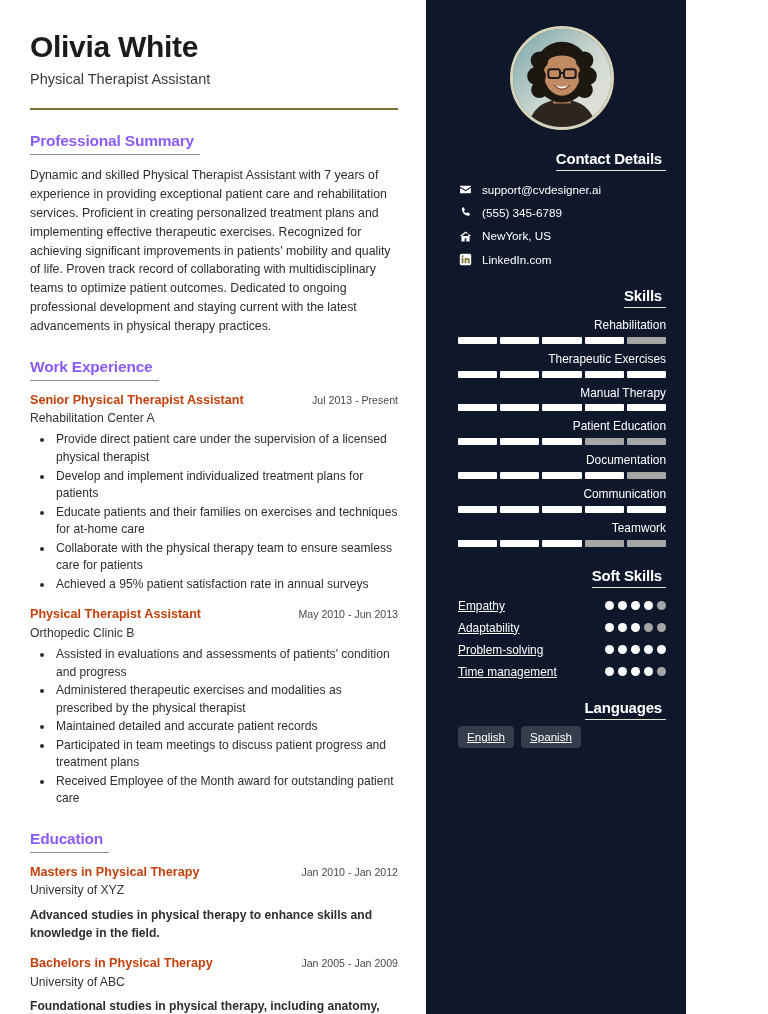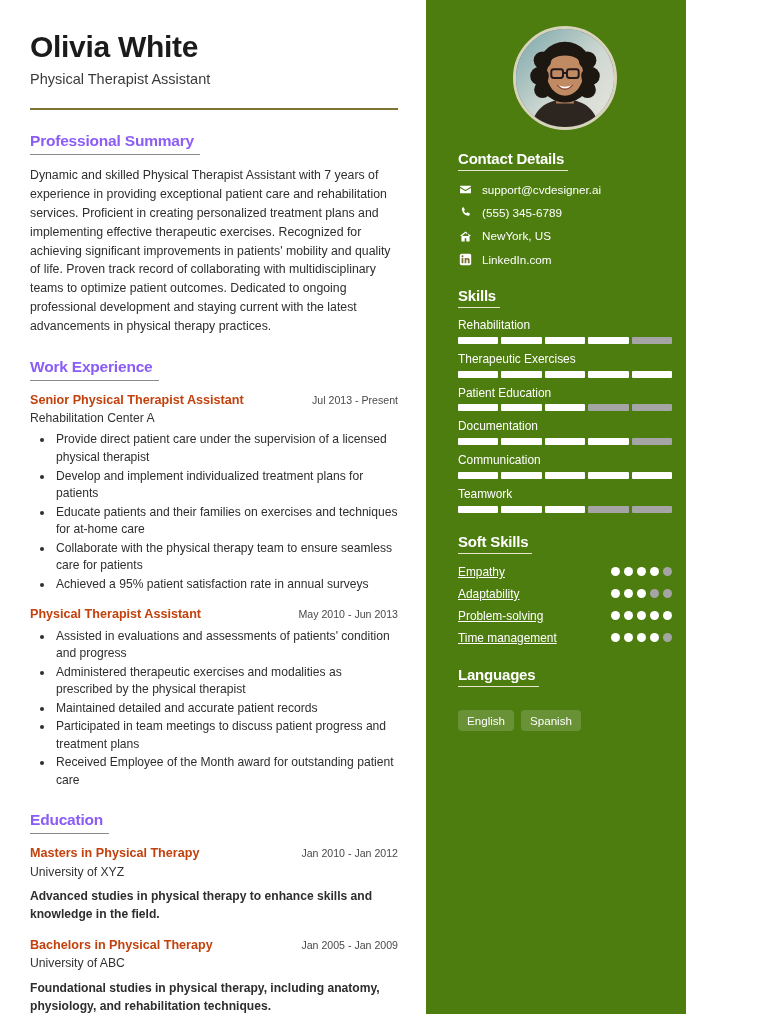--- a/index.html
+++ b/index.html
@@ -121,23 +121,24 @@
     font-size: 12.1px;
     line-height: 1.48;
     color: #2e2e2e;
     font-weight: bold;
   }
 
   
   .side-col {
     width: 260px;
     height: 100%;
-    background: #4d7c0f;
-    padding: 0 14px 0 32px;
+    background: #0f172a;
+    padding: 0 20px 0 32px;
     color: #ffffff;
+    text-align: right;
   }
 
   .photo-wrap {
     display: flex;
     justify-content: center;
     padding-top: 26px;
   }
 
   .photo {
     width: 104px;
@@ -239,24 +240,25 @@
   .dot {
     width: 9px;
     height: 9px;
     border-radius: 50%;
     background: #a5a5a5;
   }
   .dot.on { background: #ffffff; }
 
   
   .lang-list {
-    margin-top: 23px;
+    margin-top: 6px;
     display: flex;
     flex-wrap: wrap;
     gap: 7px;
+    text-decoration: underline;
   }
 
   .lang-tag {
     background: rgba(255,255,255,0.16);
     border-radius: 4px;
     padding: 4px 9px;
     font-size: 11.6px;
     color: #ffffff;
     line-height: 1.2;
   }
@@ -295,20 +297,21 @@
               <li>Educate patients and their families on exercises and techniques for at-home care</li>
               <li>Collaborate with the physical therapy team to ensure seamless care for patients</li>
               <li>Achieved a 95% patient satisfaction rate in annual surveys</li>
             </ul>
           </div>
           <div class="entry">
             <div class="entry-head">
               <div class="entry-role">Physical Therapist Assistant</div>
               <div class="entry-date">May 2010 - Jun 2013</div>
             </div>
+            <div class="entry-org">Orthopedic Clinic B</div>
             <ul class="entry-bullets">
               <li>Assisted in evaluations and assessments of patients' condition and progress</li>
               <li>Administered therapeutic exercises and modalities as prescribed by the physical therapist</li>
               <li>Maintained detailed and accurate patient records</li>
               <li>Participated in team meetings to discuss patient progress and treatment plans</li>
               <li>Received Employee of the Month award for outstanding patient care</li>
             </ul>
           </div>
         </div>
     </div>
@@ -436,20 +439,30 @@
             <div class="skill-name">Therapeutic Exercises</div>
             <div class="skill-bar">
               <span class="skill-seg on"></span>
               <span class="skill-seg on"></span>
               <span class="skill-seg on"></span>
               <span class="skill-seg on"></span>
               <span class="skill-seg on"></span>
             </div>
           </div>
           <div class="skill-row">
+            <div class="skill-name">Manual Therapy</div>
+            <div class="skill-bar">
+              <span class="skill-seg on"></span>
+              <span class="skill-seg on"></span>
+              <span class="skill-seg on"></span>
+              <span class="skill-seg on"></span>
+              <span class="skill-seg on"></span>
+            </div>
+          </div>
+          <div class="skill-row">
             <div class="skill-name">Patient Education</div>
             <div class="skill-bar">
               <span class="skill-seg on"></span>
               <span class="skill-seg on"></span>
               <span class="skill-seg on"></span>
               <span class="skill-seg"></span>
               <span class="skill-seg"></span>
             </div>
           </div>
           <div class="skill-row">

